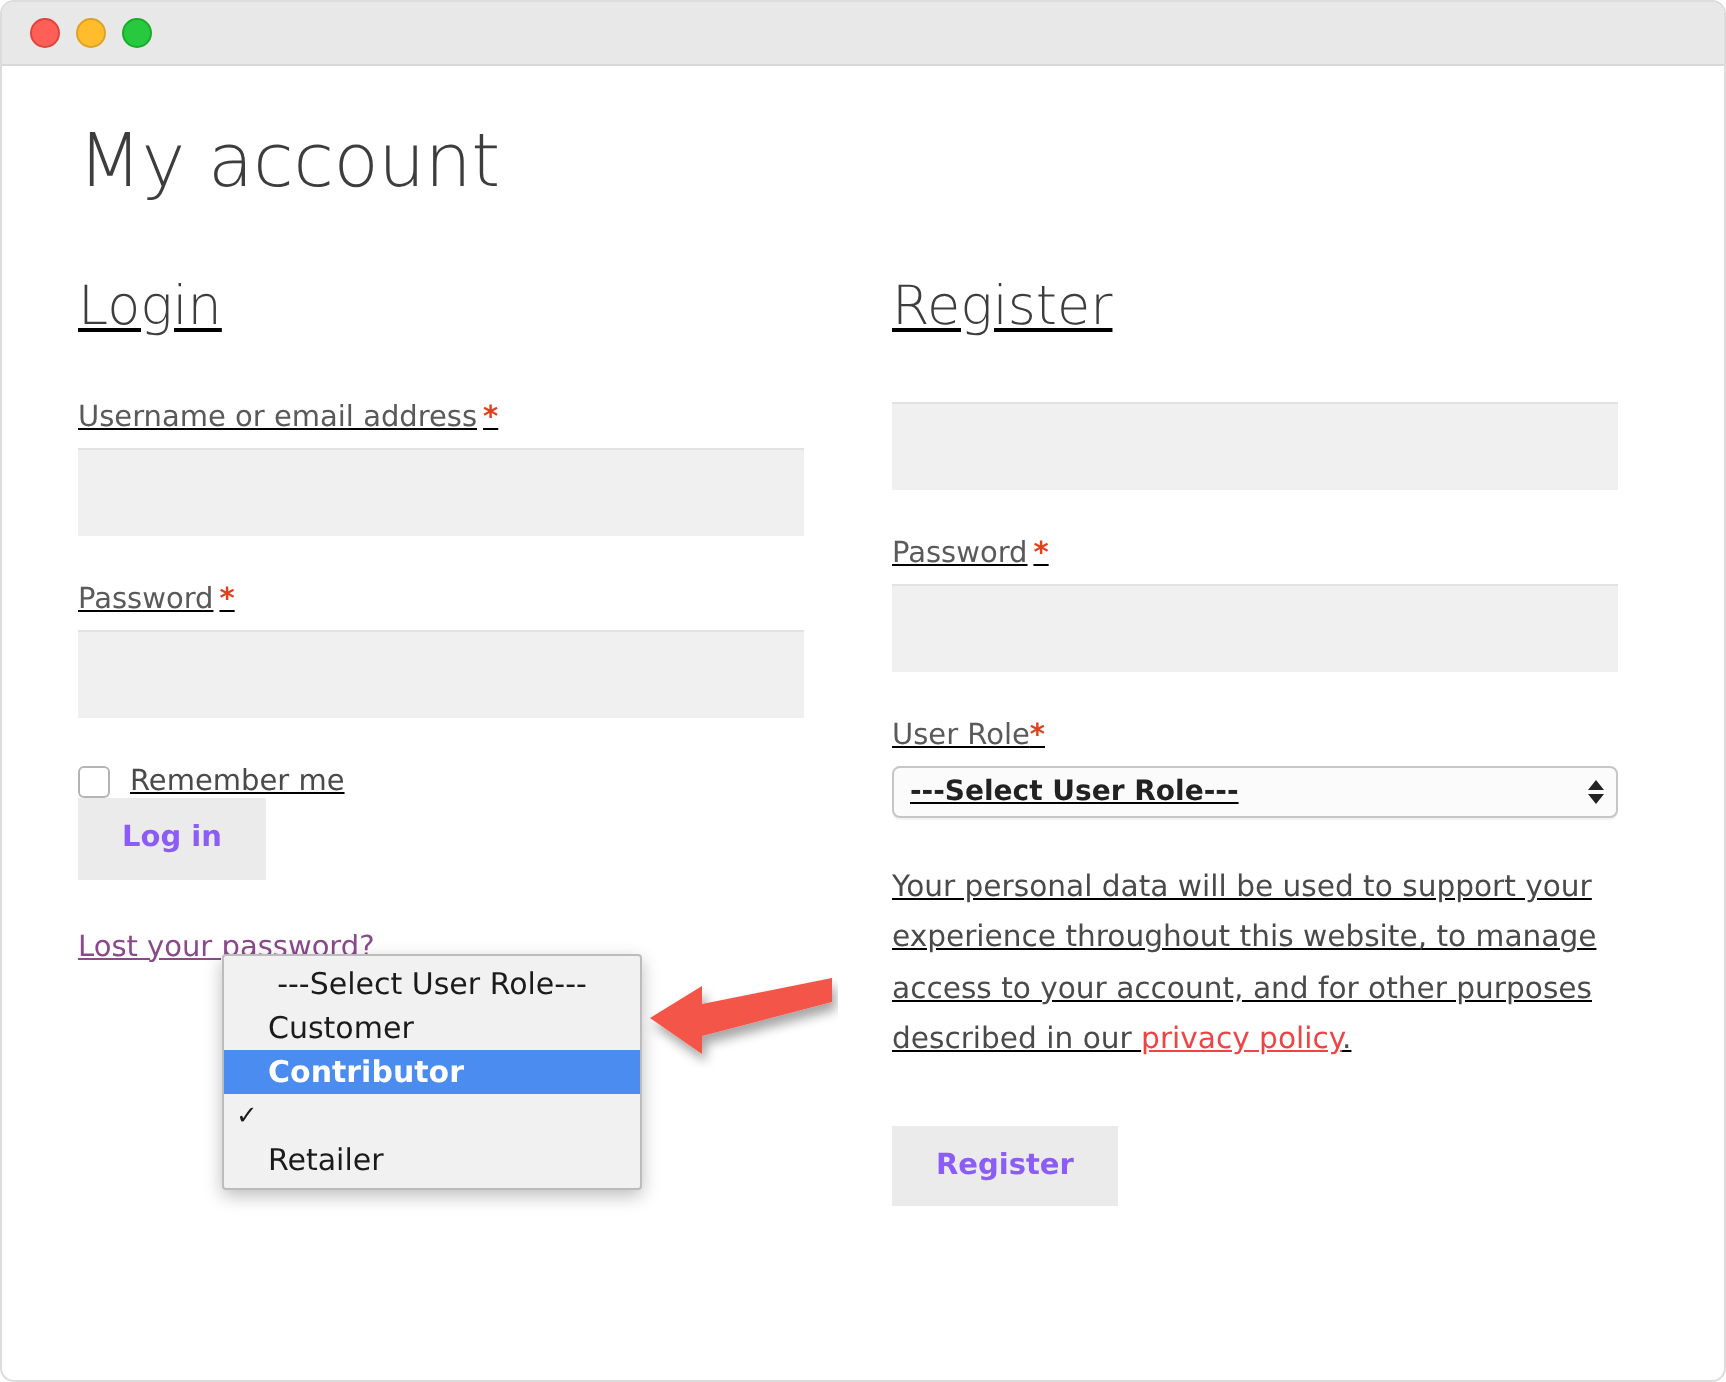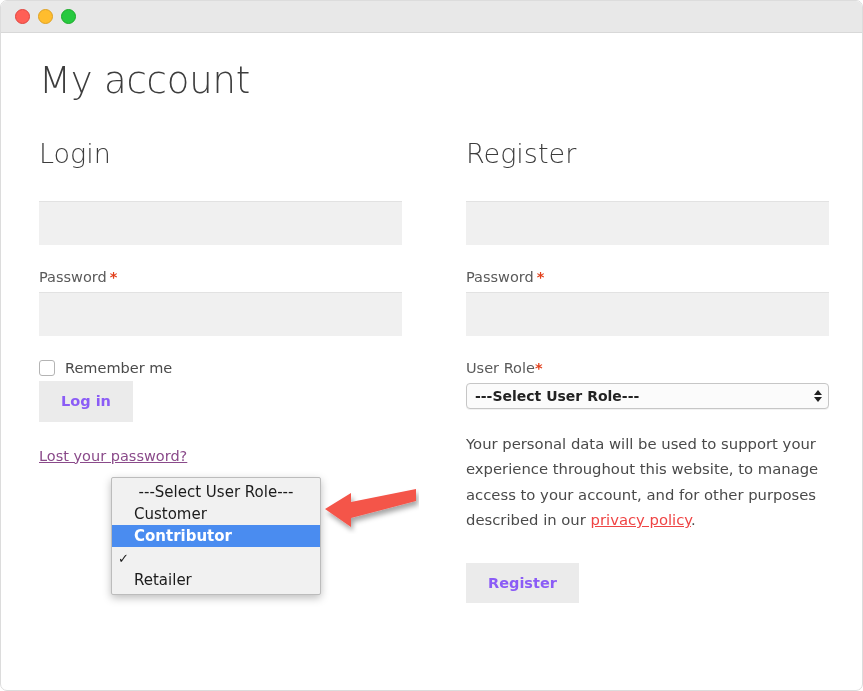--- a/index.html
+++ b/index.html
@@ -57,21 +57,22 @@
   .page-title {
     font-size: 37px;
     font-weight: 300;
     color: #3d3d3d;
     margin: 0 0 36px 0;
     letter-spacing: -0.2px;
   }
 
   .columns {
     display: flex;
-    gap: 64px;
+    gap: 44px;
+    text-decoration: underline;
   }
   .col {
     width: 363px;
     flex: 0 0 363px;
   }
 
   .section-title {
     font-size: 27px;
     font-weight: 300;
     color: #3d3d3d;
@@ -105,21 +106,21 @@
     padding: 0 10px;
     outline: none;
     display: block;
   }
 
   
   .remember-row {
     display: flex;
     align-items: center;
     margin-top: 4px;
-    margin-bottom: 5px;
+    margin-bottom: 0;
   }
   .checkbox {
     width: 14px;
     height: 14px;
     border: 1px solid #b4b4b4;
     border-radius: 3px;
     background: #ffffff;
     margin-right: 10px;
     flex: 0 0 14px;
   }
@@ -277,20 +278,23 @@
 
   <div class="page">
 
     <h1 class="page-title">My account</h1>
 
     <div class="columns">
 
       <div class="col">
         <h2 class="section-title">Login</h2>
 
+        <label class="field-label">
+          <span>Username or email address</span><span class="req spaced">*</span>
+        </label>
         <input class="text-input" type="text" value="" style="">
 
         <label class="field-label">
           <span>Password</span><span class="req spaced">*</span>
         </label>
         <input class="text-input" type="password" value="" style="">
 
         <div class="remember-row">
           <div class="checkbox"></div>
           <span class="remember-label">Remember me</span>

